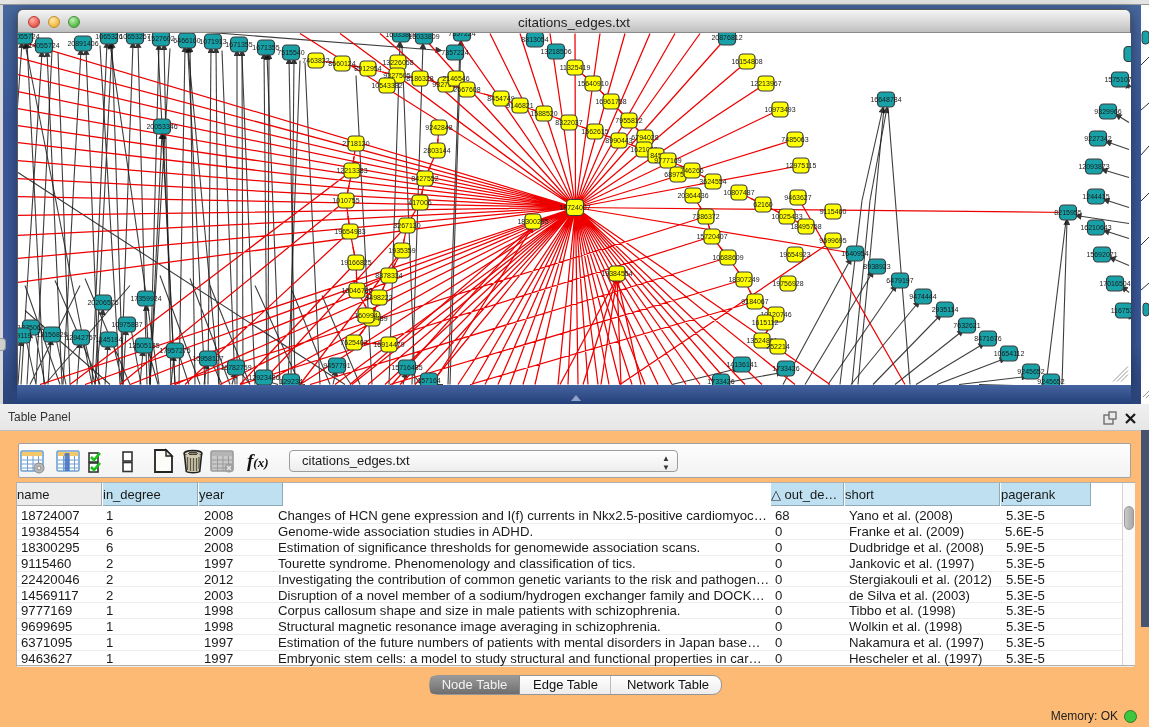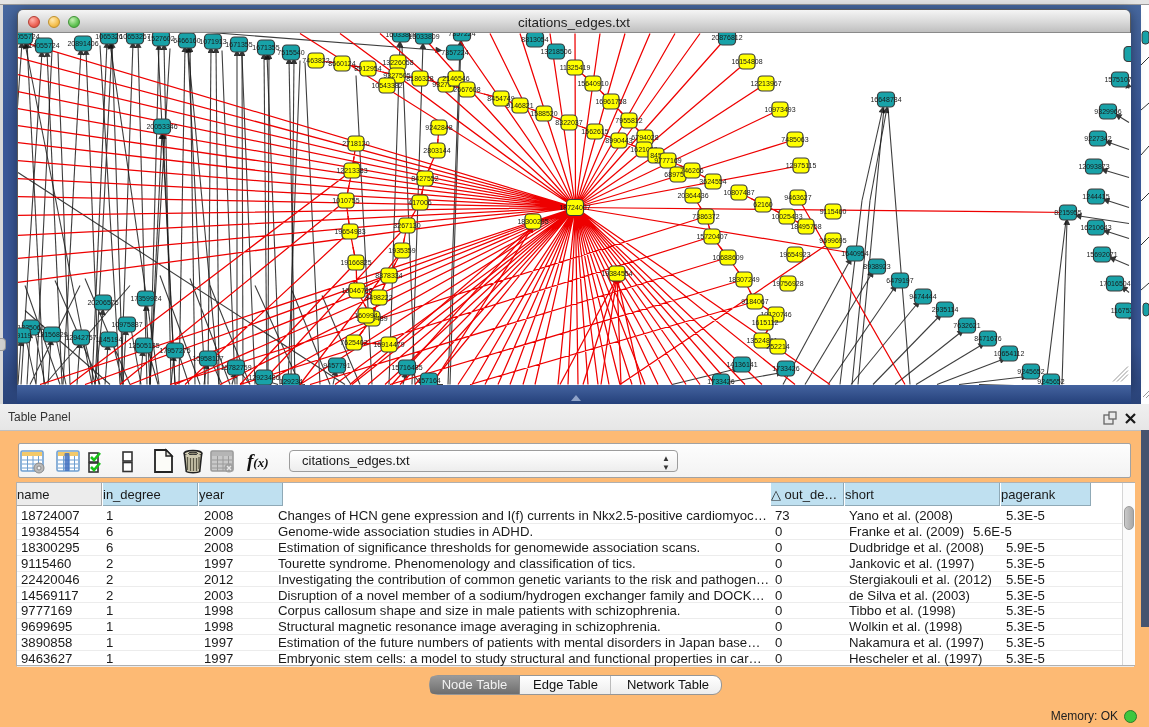--- a/index.html
+++ b/index.html
@@ -813,32 +813,32 @@
     <div class="hc" style="left:86px;width:95px">in_degree</div>
     <div class="hc" style="left:182px;width:84px">year</div>
     <div class="hc" style="left:754px;width:73px">△ out_de…</div>
     <div class="hc" style="left:828px;width:155px">short</div>
     <div class="hc" style="left:984px;width:90px">pagerank</div>
     <div class="trow" style="top:25.0px">
           <span style="left:4px">18724007</span>
           <span style="left:89px">1</span>
           <span style="left:187px">2008</span>
           <span style="left:261px;width:494px">Changes of HCN gene expression and I(f) currents in Nkx2.5-positive cardiomyoc…</span>
-          <span style="left:758px">73</span>
+          <span style="left:758px">68</span>
           <span style="left:832px">Yano et al. (2008)</span>
           <span style="left:989px">5.3E-5</span>
         </div>
 <div class="trow" style="top:40.9px">
           <span style="left:4px">19384554</span>
           <span style="left:89px">6</span>
           <span style="left:187px">2009</span>
           <span style="left:261px;width:494px">Genome-wide association studies in ADHD.</span>
           <span style="left:758px">0</span>
           <span style="left:832px">Franke et al. (2009)</span>
-          <span style="left:956px">5.6E-5</span>
+          <span style="left:988px">5.6E-5</span>
         </div>
 <div class="trow" style="top:56.8px">
           <span style="left:4px">18300295</span>
           <span style="left:89px">6</span>
           <span style="left:187px">2008</span>
           <span style="left:261px;width:494px">Estimation of significance thresholds for genomewide association scans.</span>
           <span style="left:758px">0</span>
           <span style="left:832px">Dudbridge et al. (2008)</span>
           <span style="left:989px">5.9E-5</span>
         </div>
@@ -881,21 +881,21 @@
 <div class="trow" style="top:136.3px">
           <span style="left:4px">9699695</span>
           <span style="left:89px">1</span>
           <span style="left:187px">1998</span>
           <span style="left:261px;width:494px">Structural magnetic resonance image averaging in schizophrenia.</span>
           <span style="left:758px">0</span>
           <span style="left:832px">Wolkin et al. (1998)</span>
           <span style="left:989px">5.3E-5</span>
         </div>
 <div class="trow" style="top:152.2px">
-          <span style="left:4px">3890858</span>
+          <span style="left:4px">6371095</span>
           <span style="left:89px">1</span>
           <span style="left:187px">1997</span>
           <span style="left:261px;width:494px">Estimation of the future numbers of patients with mental disorders in Japan base…</span>
           <span style="left:758px">0</span>
           <span style="left:832px">Nakamura et al. (1997)</span>
           <span style="left:989px">5.3E-5</span>
         </div>
 <div class="trow" style="top:168.1px">
           <span style="left:4px">9463627</span>
           <span style="left:89px">1</span>

